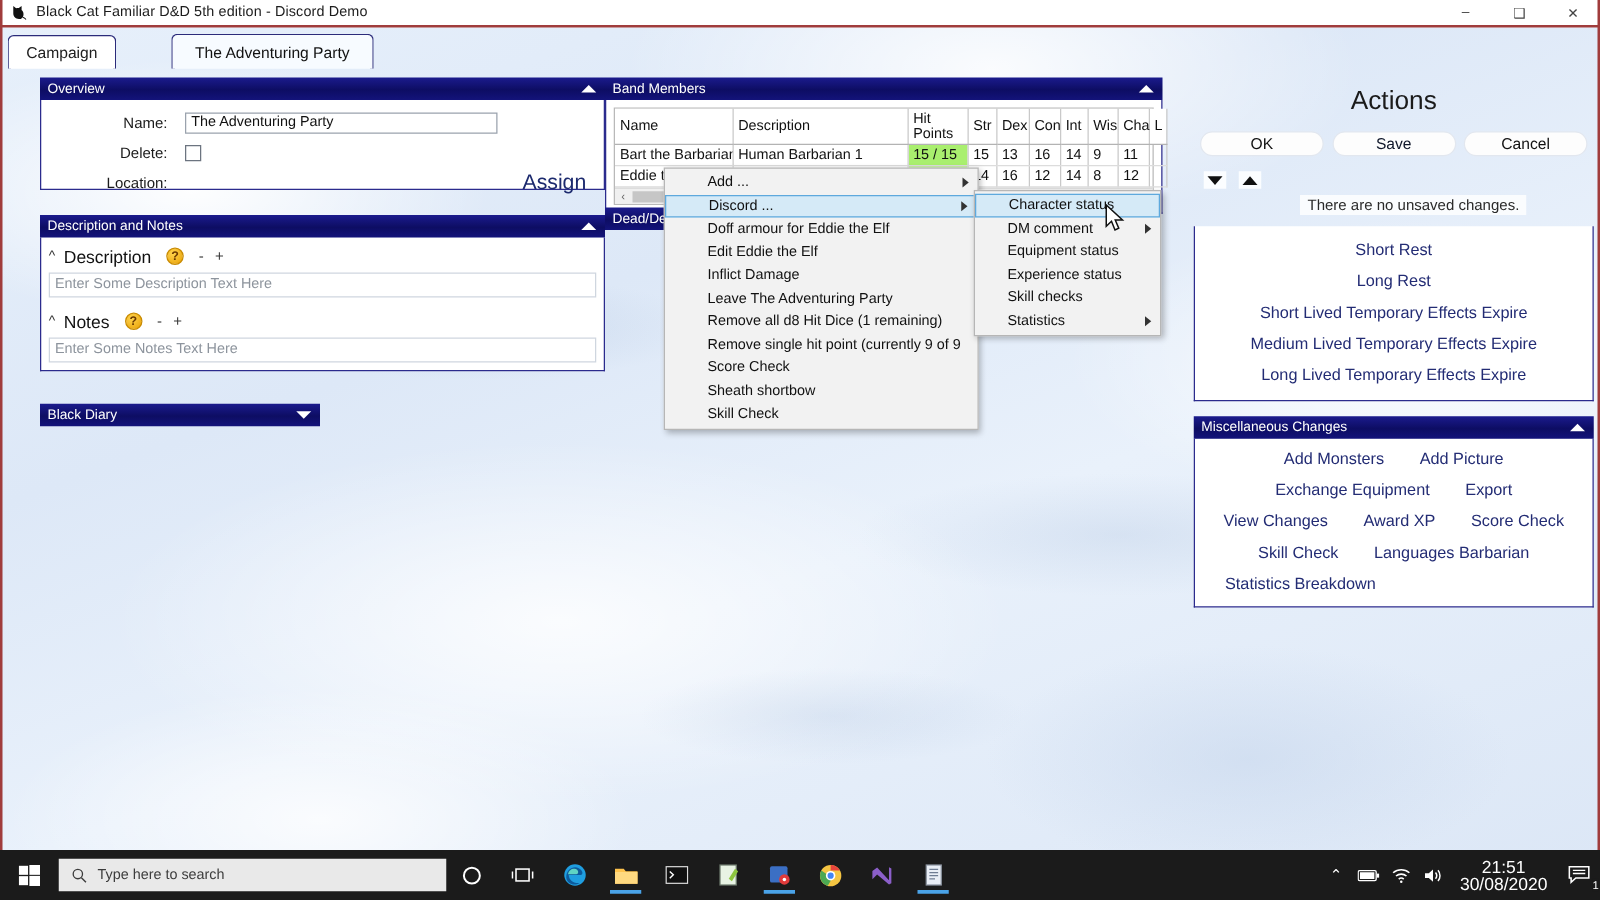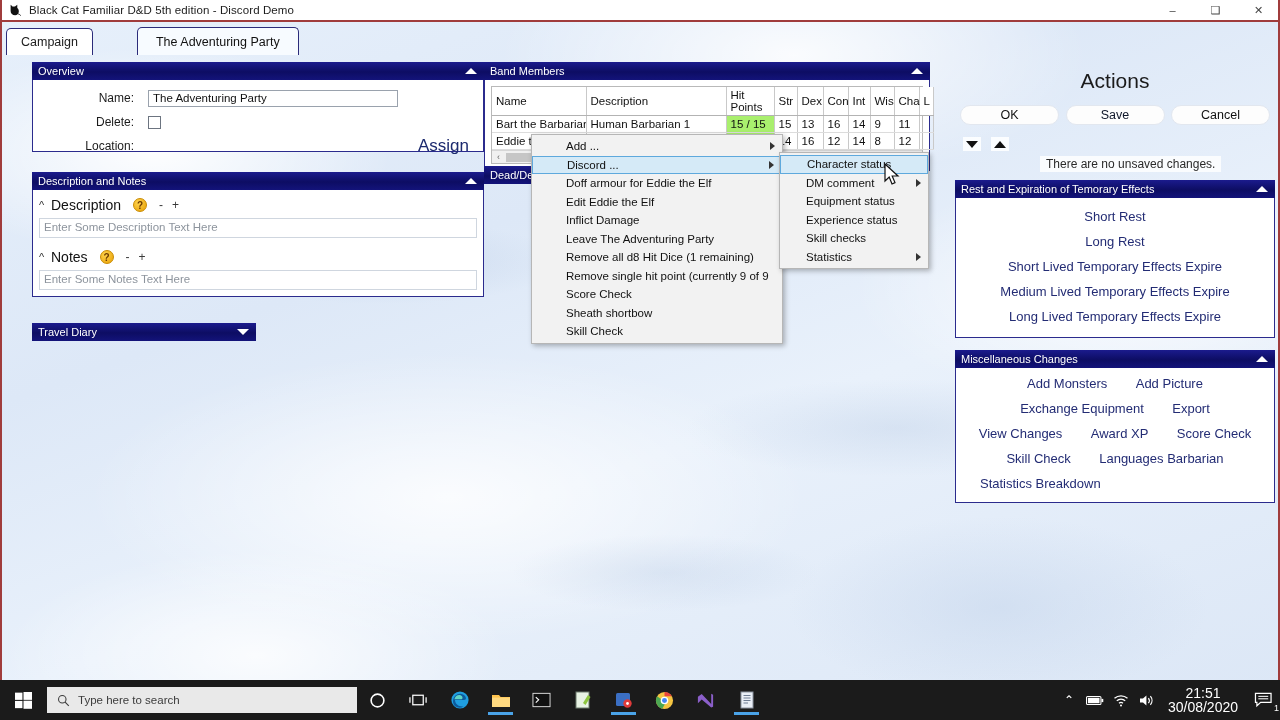--- a/index.html
+++ b/index.html
@@ -286,21 +286,21 @@
         <span class="help-badge">?</span>
         <span class="dn-pm">-</span>
         <span class="dn-pm plus">+</span>
       </div>
       <div class="dn-input">Enter Some Notes Text Here</div>
     </div>
   </div>
 
   <div class="panel" id="traveldiary">
     <div class="panel-header">
-      <span>Travel Diary</span>
+      <span>Black Diary</span>
       <span class="caret caret-down"></span>
     </div>
   </div>
 
   <div class="panel" id="bandmembers">
     <div class="panel-header">
       <span>Band Members</span>
       <span class="caret caret-up"></span>
     </div>
     <div class="panel-body">
@@ -451,24 +451,20 @@
           <span class="tri-down"></span>
         </div>
       <div class="nav-arrow">
           <span class="tri-up"></span>
         </div>
     </div>
 
     <div><span id="unsaved-msg">There are no unsaved changes.</span></div>
 
     <div class="r-panel">
-      <div class="panel-header">
-        <span>Rest and Expiration of Temorary Effects</span>
-        <span class="caret caret-up"></span>
-      </div>
       <div class="r-body">
         <div class="r-row">
           <span class="r-link">Short Rest</span>
         </div>
         <div class="r-row">
           <span class="r-link">Long Rest</span>
         </div>
         <div class="r-row">
           <span class="r-link">Short Lived Temporary Effects Expire</span>
         </div>

